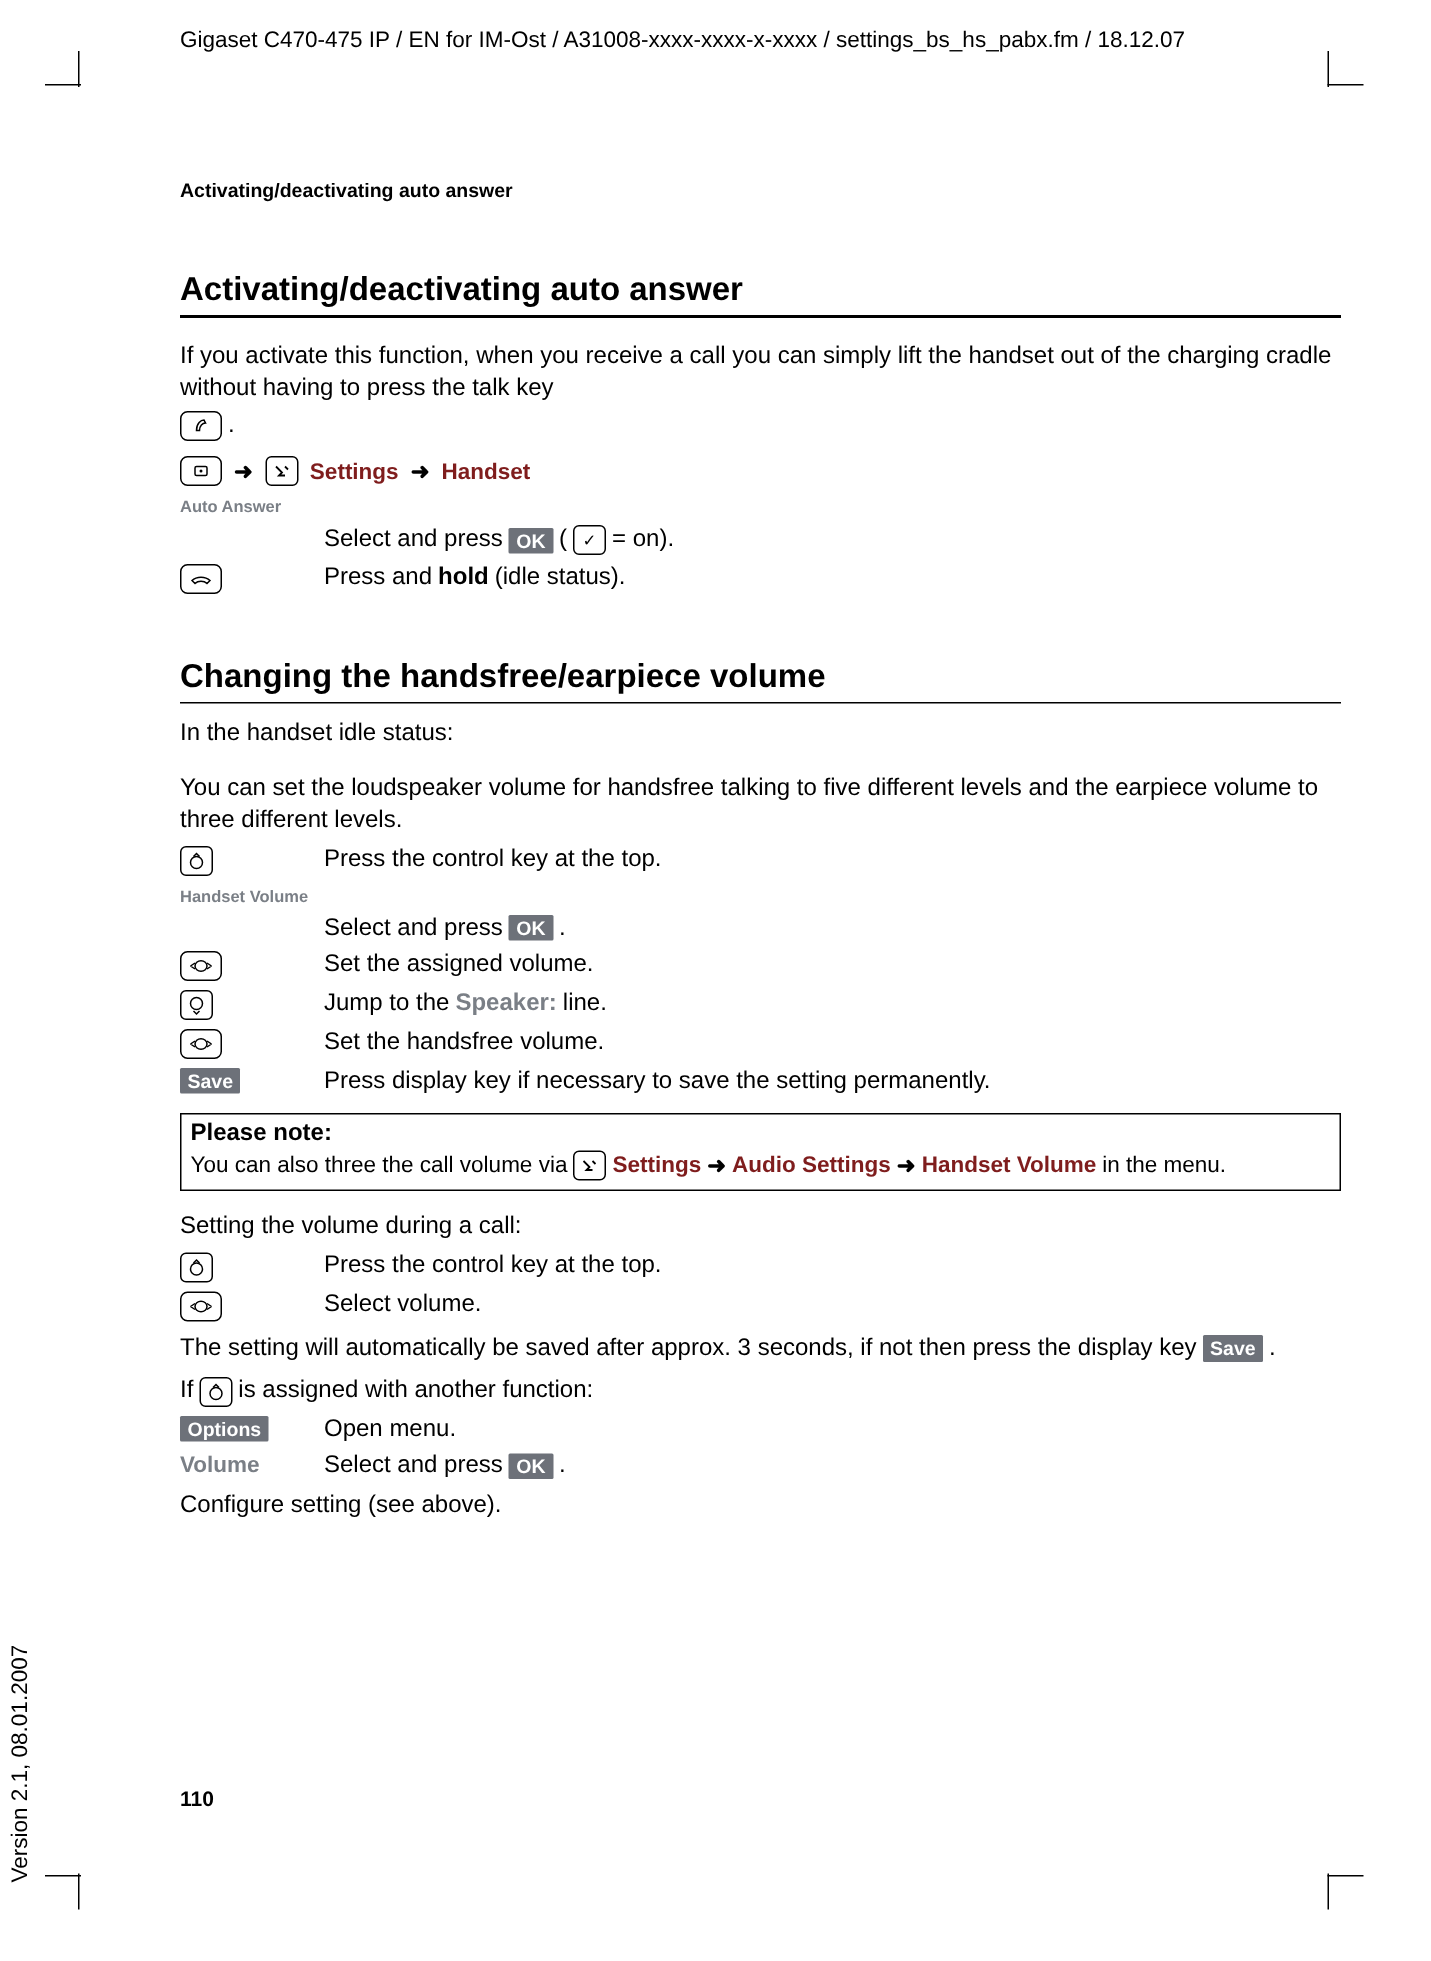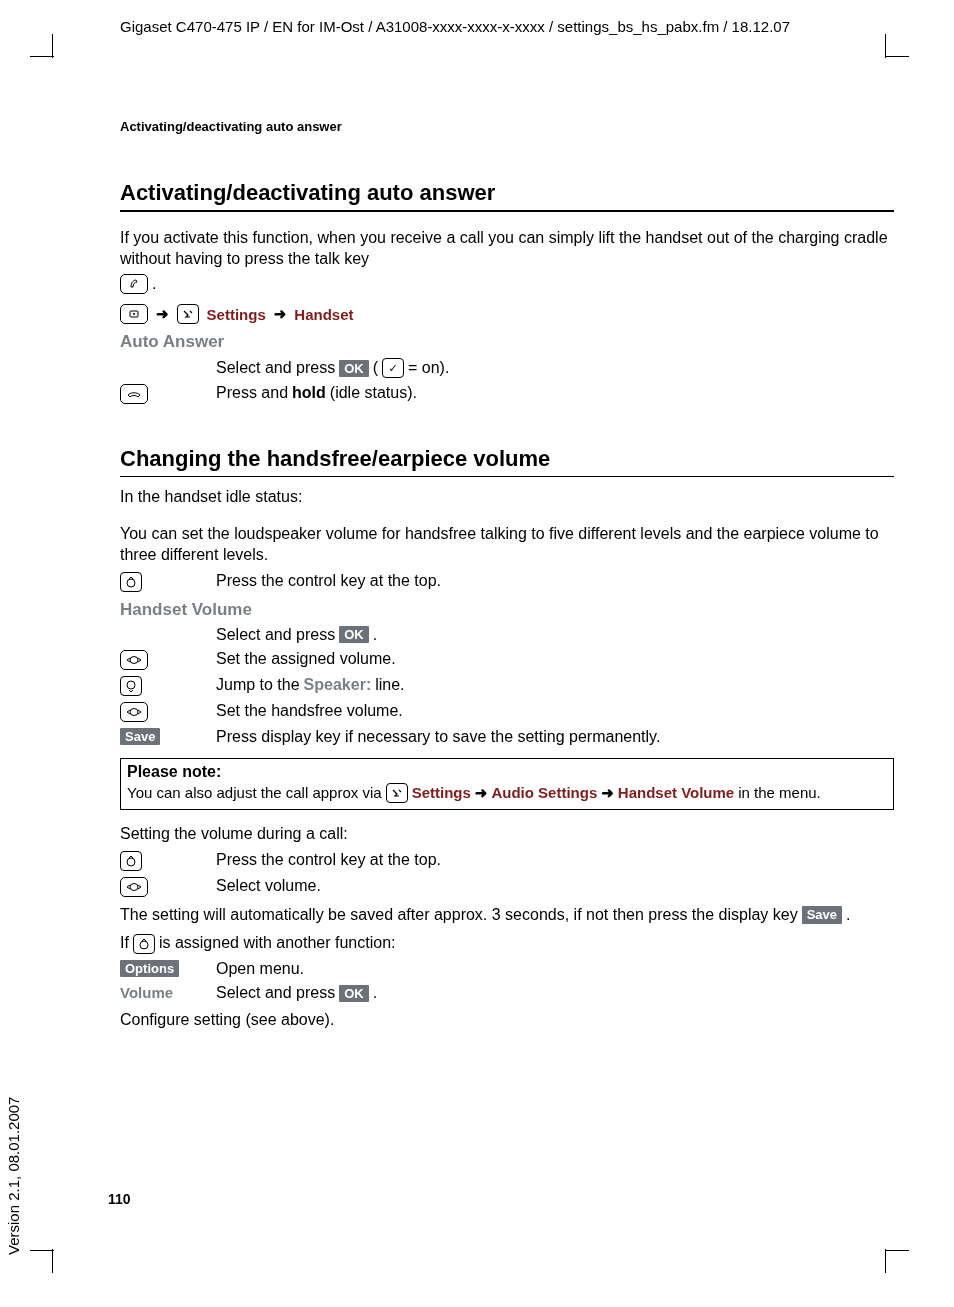--- a/index.html
+++ b/index.html
@@ -49,21 +49,21 @@
     gap: 8px;
   }
   .arrow::before { content: "\279C"; font-weight:bold; }
   .menu-label {
     color: #7f1d1d;
     font-weight: bold;
   }
   .sub-label {
     color: #7a7f86;
     font-weight: bold;
-    font-size: 17px;
+    font-size: 11px;
     margin-top: 8px;
   }
   .step-grid {
     display: grid;
     grid-template-columns: 90px 1fr;
     column-gap: 6px;
     row-gap: 6px;
     font-size: 16px;
     margin-top: 6px;
     align-items: start;
@@ -119,21 +119,21 @@
     font-weight: bold;
     margin-top: 42px;
     border-bottom: 1px solid #000;
     padding-bottom: 4px;
   }
   .page-number {
     font-weight: bold;
     font-size: 14px;
     position: absolute;
     bottom: 100px;
-    left: 108px;
+    left: 120px;
   }
   .version-vert {
     position: absolute;
     left: 22px;
     bottom: 52px;
     transform: rotate(-90deg);
     transform-origin: left bottom;
     font-size: 15px;
     white-space: nowrap;
   }
@@ -277,21 +277,21 @@
 
     <div class="step-key">
       <span class="btn-dark">Save</span>
     </div>
     <div>Press display key if necessary to save the setting permanently.</div>
   </div>
 
   <div class="note-box">
     <div class="note-title">Please note:</div>
     <div class="note-body">
-      <span>You can also adjust the call approx via </span>
+      <span>You can also three the call volume via </span>
       <span class="key-square">
         <svg width="12" height="12" viewBox="0 0 12 12">
             <path d="M2 3 L6 7 L4 9 L8 9 M8 3 L10 5" stroke="#000" fill="none" stroke-width="1.2"></path>
           </svg>
       </span>
       <span class="menu-label">Settings</span>
       <span class="arrow"></span>
       <span class="menu-label">Audio Settings</span>
       <span class="arrow"></span>
       <span class="menu-label">Handset Volume</span>

